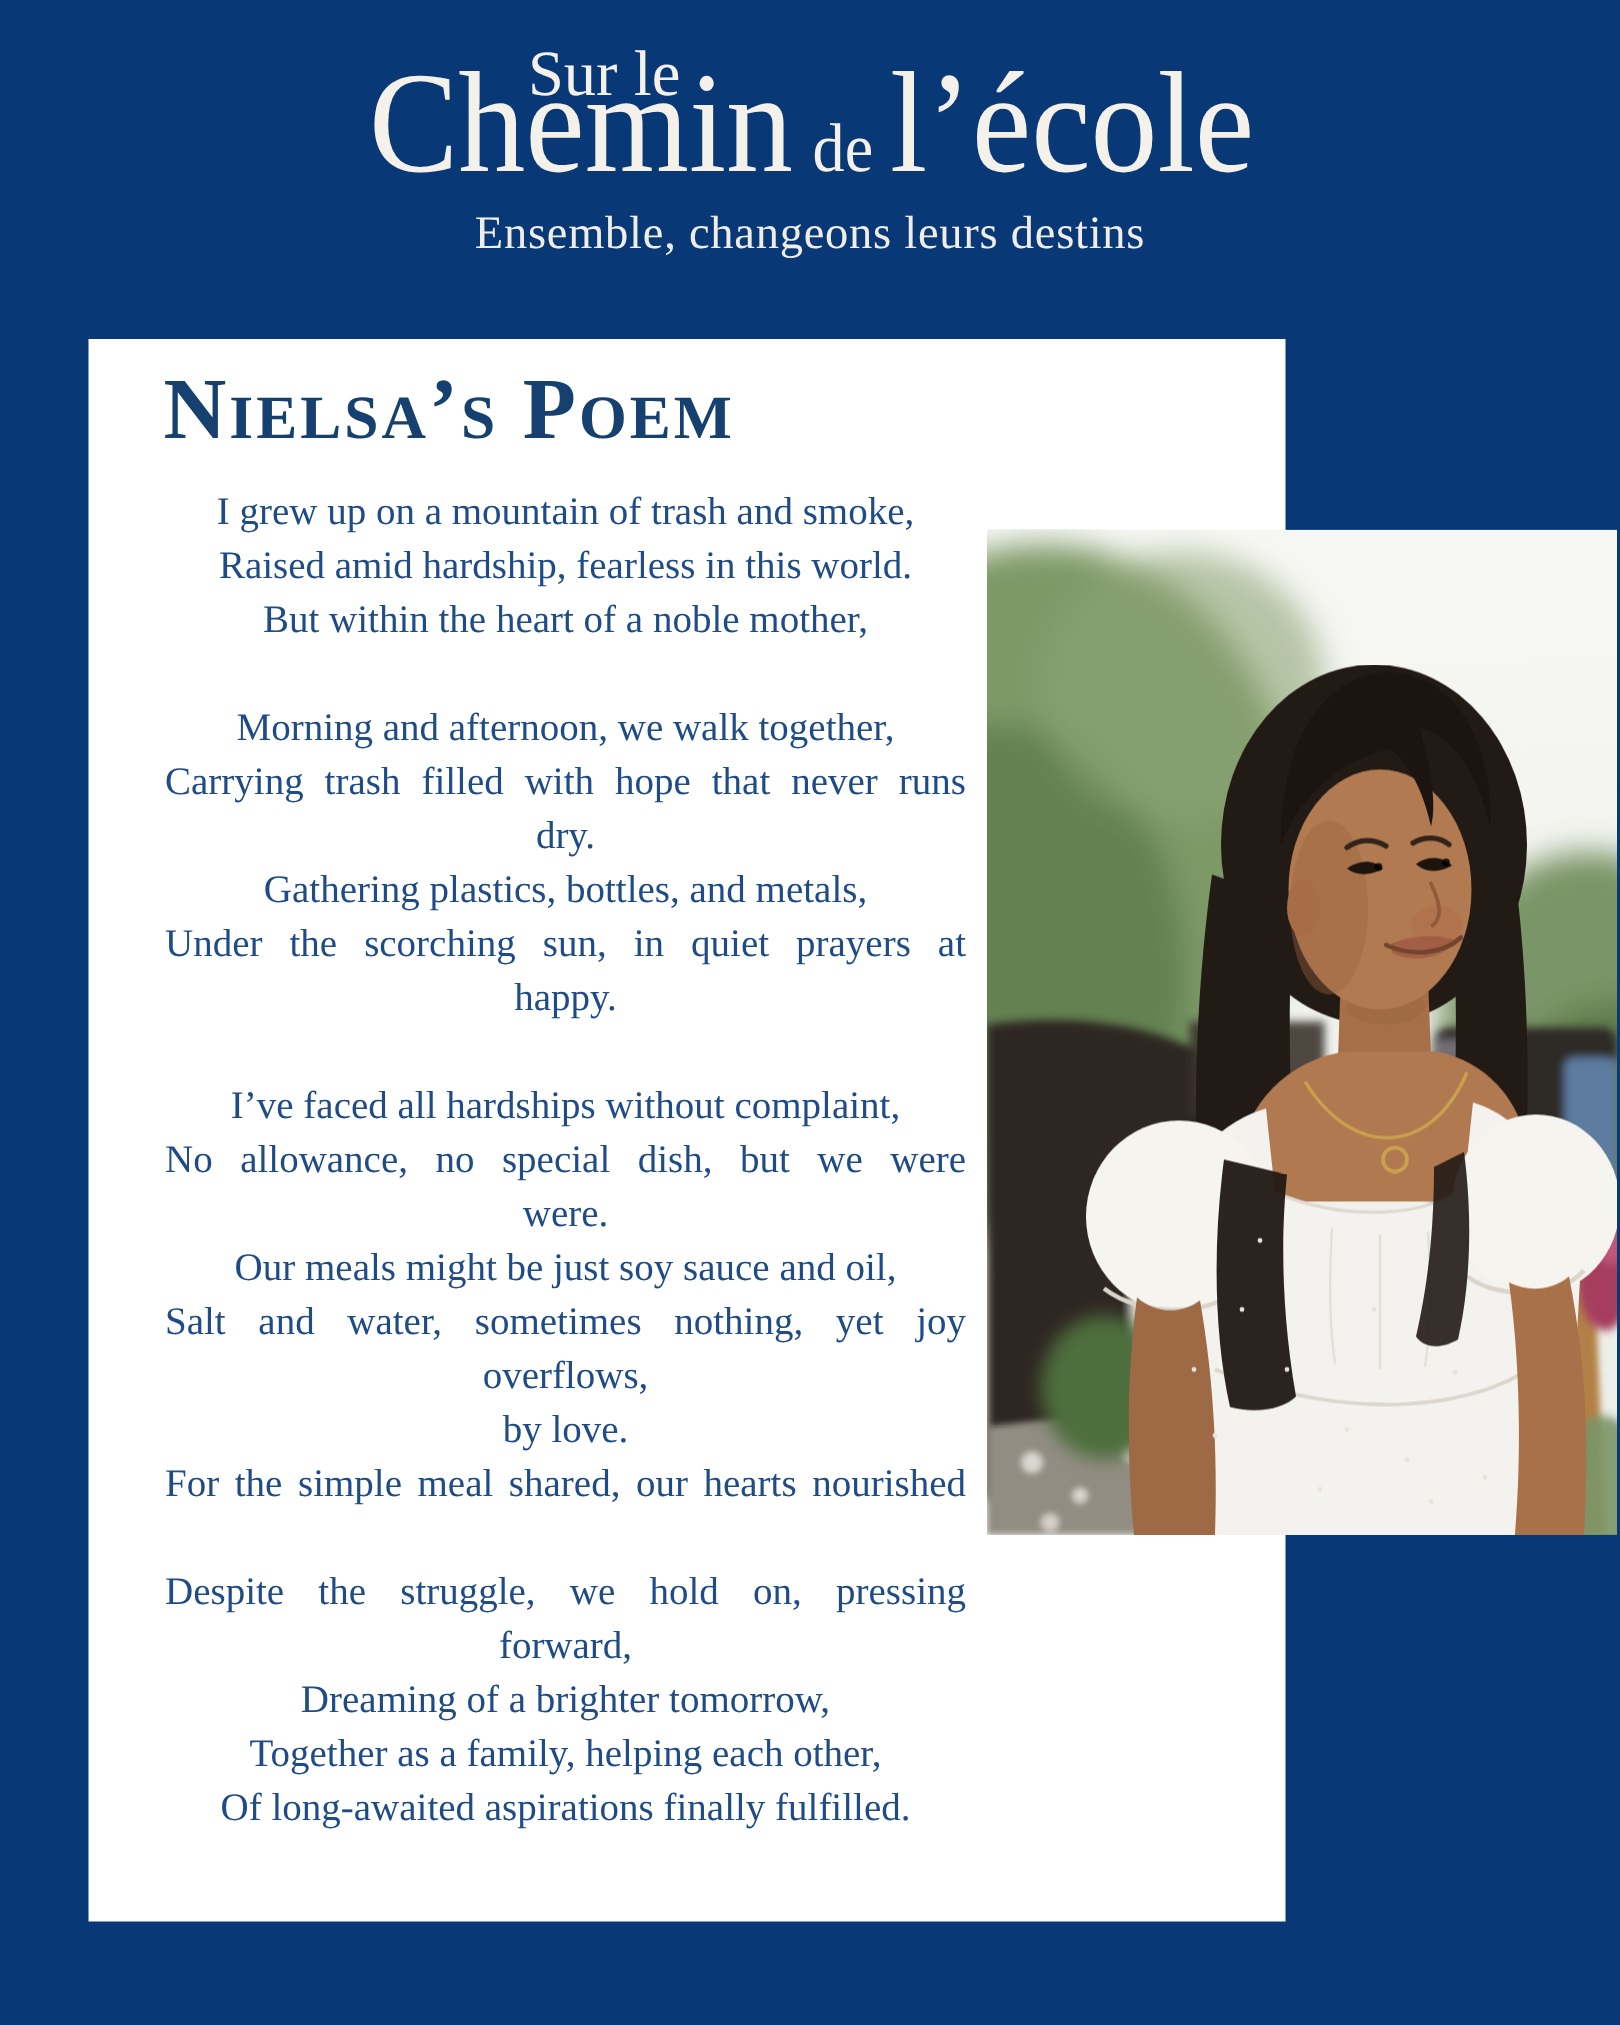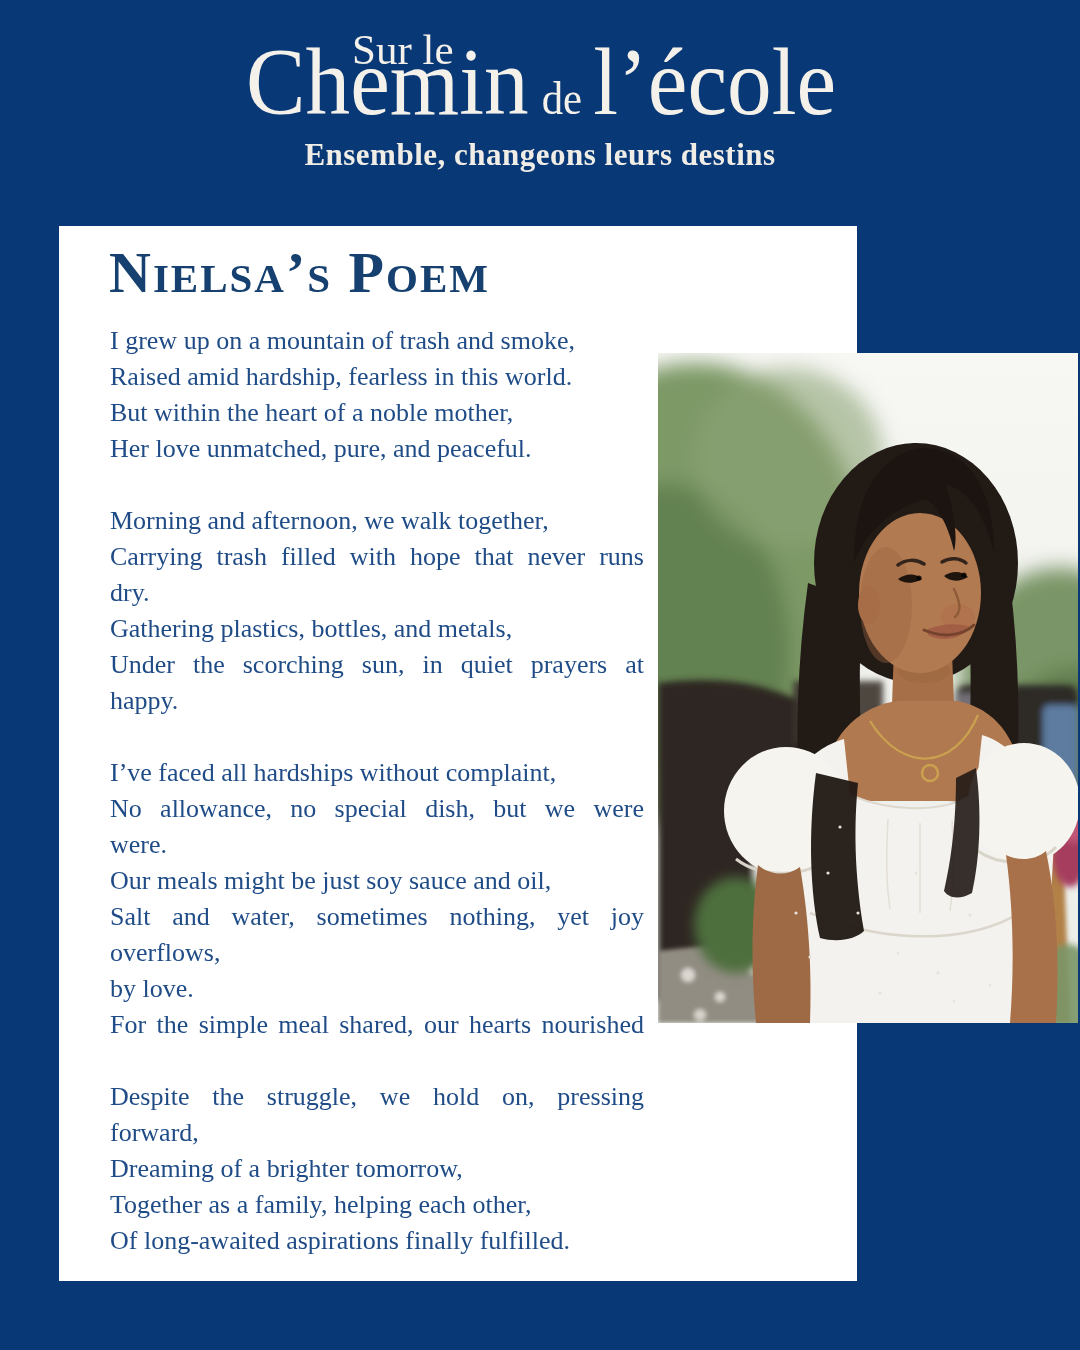--- a/index.html
+++ b/index.html
@@ -12,34 +12,34 @@
   .logo-main{
     position:absolute;left:246px;top:34px;font-size:96px;line-height:1;
     color:#f4f1ea;white-space:nowrap;transform:scaleX(.93);transform-origin:left top;
   }
   .logo-de{font-size:46px;margin:0 12px 0 14px;}
   .logo-surle{
     position:absolute;left:352px;top:28px;font-size:43px;line-height:1;color:#f4f1ea;
   }
   .tagline{
     position:absolute;left:0;top:137px;width:1080px;text-align:center;
-    font-size:31px;color:#f0ede6;letter-spacing:.5px;font-weight:bold;
+    font-size:31px;color:#f0ede6;letter-spacing:.5px;
   }
   
   .card{position:absolute;left:59px;top:226px;width:798px;height:1055px;background:#ffffff;text-decoration:underline;}
   .title{
     position:absolute;left:50px;top:14px;font-size:58px;line-height:1.15;
     font-variant:small-caps;font-weight:600;letter-spacing:2px;color:#15406f;
   }
   .poem{
     position:absolute;left:51px;top:97px;width:534px;
     font-size:26px;line-height:36px;color:#1f4c87;
   }
   .stanza{margin:0 0 36px 0;}
-  .pline{text-align:left;}
+  .pline{text-align:center;}
   .pline.stretch{text-align:justify;text-align-last:justify;}
   
   .photo{position:absolute;left:658px;top:353px;width:420px;height:670px;overflow:hidden;}
   .photo svg{display:block;width:420px;height:670px;}
 </style>
 </head>
 <body>
 
 <div class="canvas">
 
@@ -49,21 +49,20 @@
     <div class="tagline">Ensemble, changeons leurs destins</div>
   </div>
 
   <div class="card">
     <div class="title">Nielsa’s Poem</div>
     <div class="poem">
         <div class="stanza">
           <div class="pline">I grew up on a mountain of trash and smoke,</div>
           <div class="pline">Raised amid hardship, fearless in this world.</div>
           <div class="pline">But within the heart of a noble mother,</div>
-          <div class="pline">Her love unmatched, pure, and peaceful.</div>
         </div>
         <div class="stanza">
           <div class="pline">Morning and afternoon, we walk together,</div>
           <div class="pline stretch">Carrying trash filled with hope that never runs</div>
           <div class="pline">dry.</div>
           <div class="pline">Gathering plastics, bottles, and metals,</div>
           <div class="pline stretch">Under the scorching sun, in quiet prayers at</div>
           <div class="pline">happy.</div>
         </div>
         <div class="stanza">

